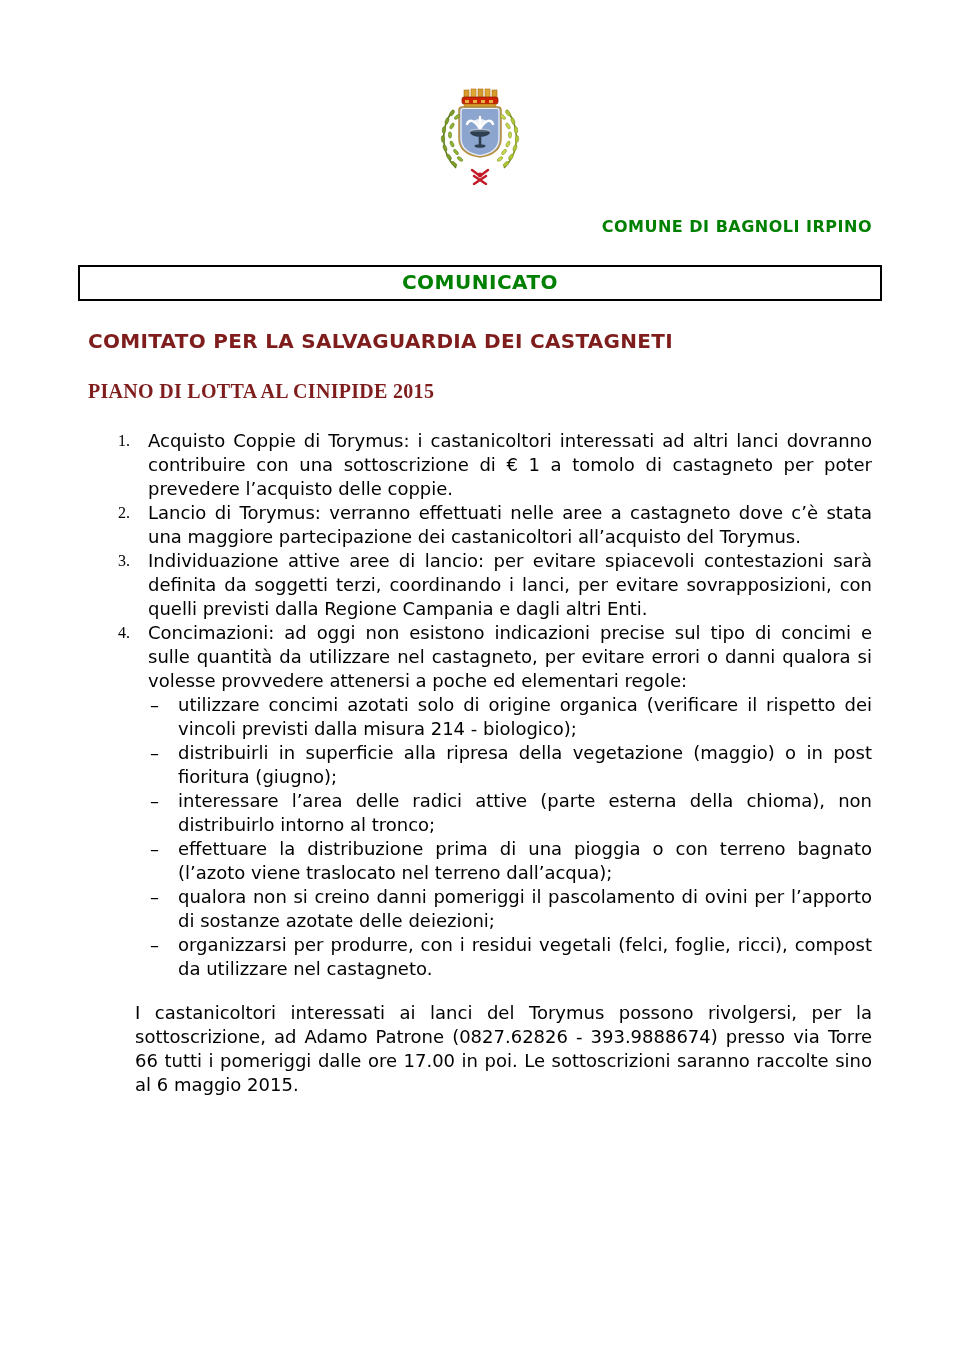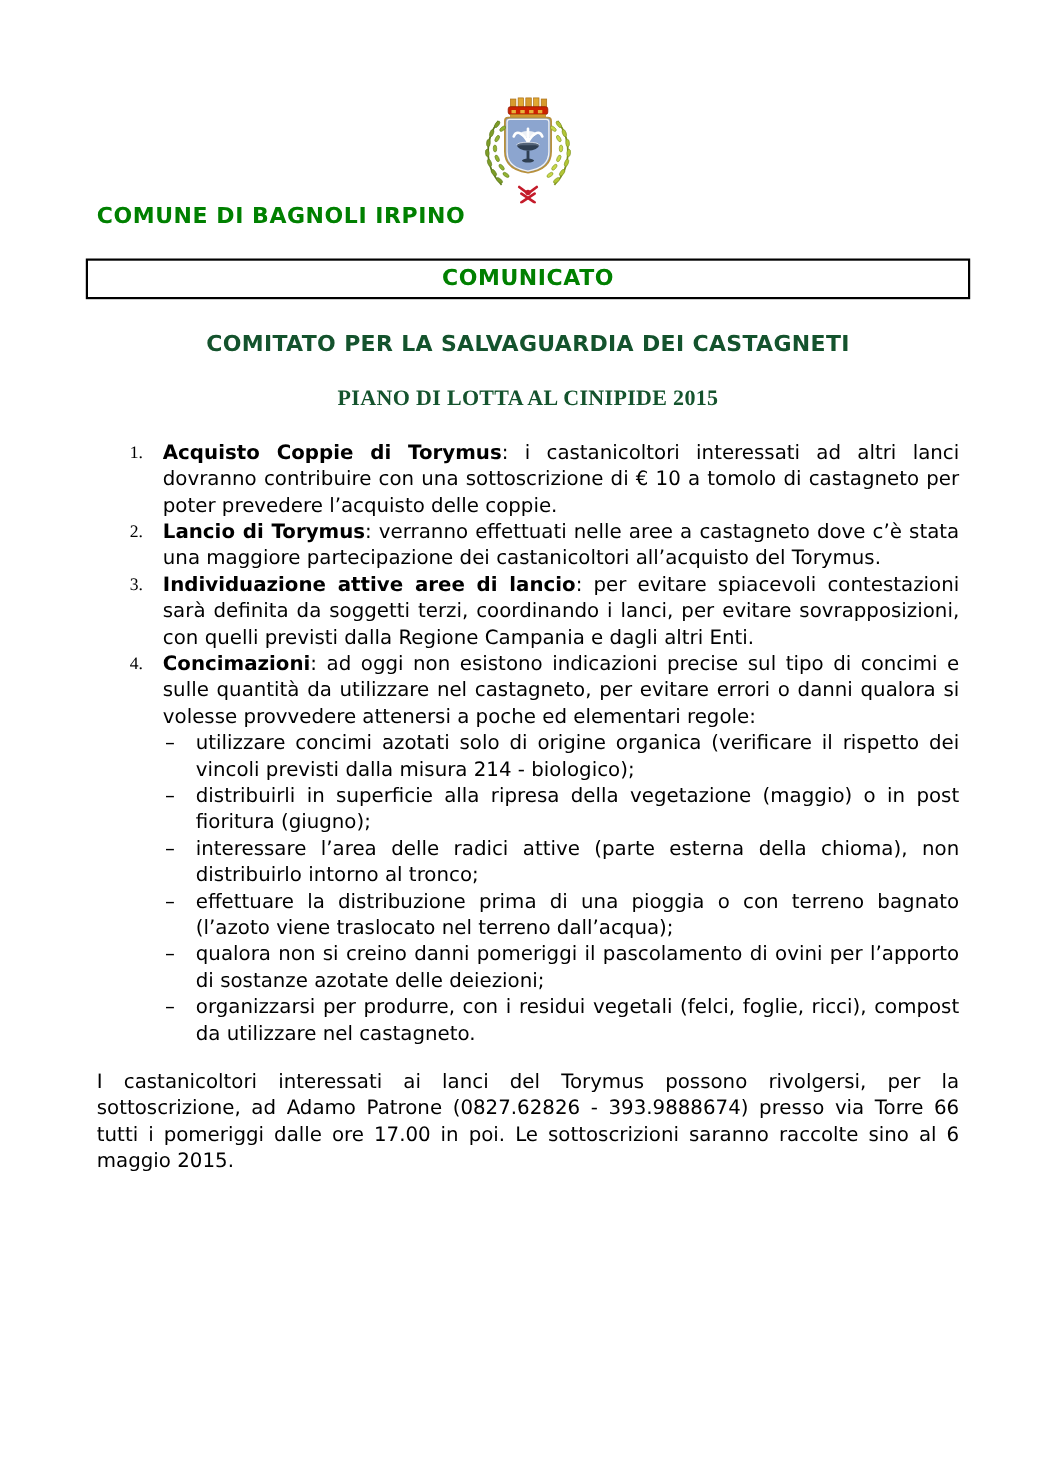--- a/index.html
+++ b/index.html
@@ -5,45 +5,45 @@
   html,body{margin:0;padding:0;background:#ffffff;}
   .page{
     width:960px;height:1345px;box-sizing:border-box;
     padding:88px 88px 0 88px;background:#fff;
     font-family:"DejaVu Sans","Liberation Sans",sans-serif;
     font-size:18px;line-height:24px;color:#000;
     overflow:hidden;
   }
   .crest-wrap{text-align:center;height:97px;}
   .org-title{
-    text-align:left;color:#008000;
-    font-weight:bold;font-size:20px;line-height:23px;letter-spacing:.5px;
+    margin-top:30px;text-align:right;color:#008000;
+    font-weight:bold;font-size:16px;line-height:23px;letter-spacing:.5px;
   }
   .banner{
     margin:27px -10px 0 -10px;border:2px solid #000;
     padding:4px 0;text-align:center;background:#fff;
   }
   .banner-text{color:#008000;font-weight:bold;font-size:20px;line-height:23px;letter-spacing:.5px;}
   .h-green{
-    margin-top:29px;text-align:center;color:#14532d;
+    margin-top:29px;color:#7f1d1d;
     font-weight:bold;font-size:20px;line-height:23px;letter-spacing:.3px;
   }
   .h-green.second{margin-top:27px;font-family:Liberation Serif, serif;}
   .list{margin-top:26px;}
   .li{display:flex;}
   .li-num{
     flex:0 0 60px;box-sizing:border-box;padding-left:30px;
     font-family:"Liberation Serif","DejaVu Serif",serif;font-size:16px;line-height:24px;
   }
   .li-txt{flex:1;text-align:justify;}
-  .lead{font-weight:bold;}
+  .lead{font-weight:normal;}
   .sub{display:flex;margin-left:60px;}
   .sub-dash{flex:0 0 30px;box-sizing:border-box;padding-left:2px;}
   .sub-txt{flex:1;text-align:justify;}
-  .closing{margin-top:20px;text-align:justify;}
+  .closing{margin-top:20px;text-align:justify;margin-left:47px;}
 </style>
 </head>
 <body>
 
 <div class="page">
 
   <div class="crest-wrap">
     <svg width="92" height="97" viewBox="0 0 92 97" aria-label="stemma">
 
       <g>
@@ -134,21 +134,21 @@
   </div>
 
   <div class="h-green">COMITATO PER LA SALVAGUARDIA DEI CASTAGNETI</div>
 
   <div class="h-green second">PIANO DI LOTTA AL CINIPIDE 2015</div>
 
   <div class="list">
 
     <div class="li">
       <span class="li-num">1.</span>
-      <span class="li-txt"><span class="lead">Acquisto Coppie di Torymus</span><span>: i castanicoltori interessati ad altri lanci dovranno contribuire con una sottoscrizione di € 10 a tomolo di castagneto per poter prevedere l’acquisto delle coppie.</span></span>
+      <span class="li-txt"><span class="lead">Acquisto Coppie di Torymus</span><span>: i castanicoltori interessati ad altri lanci dovranno contribuire con una sottoscrizione di € 1 a tomolo di castagneto per poter prevedere l’acquisto delle coppie.</span></span>
     </div>
 
     <div class="li">
       <span class="li-num">2.</span>
       <span class="li-txt"><span class="lead">Lancio di Torymus</span><span>: verranno effettuati nelle aree a castagneto dove c’è stata una maggiore partecipazione dei castanicoltori all’acquisto del Torymus.</span></span>
     </div>
 
     <div class="li">
       <span class="li-num">3.</span>
       <span class="li-txt"><span class="lead">Individuazione attive aree di lancio</span><span>: per evitare spiacevoli contestazioni sarà definita da soggetti terzi, coordinando i lanci, per evitare sovrapposizioni, con quelli previsti dalla Regione Campania e dagli altri Enti.</span></span>

